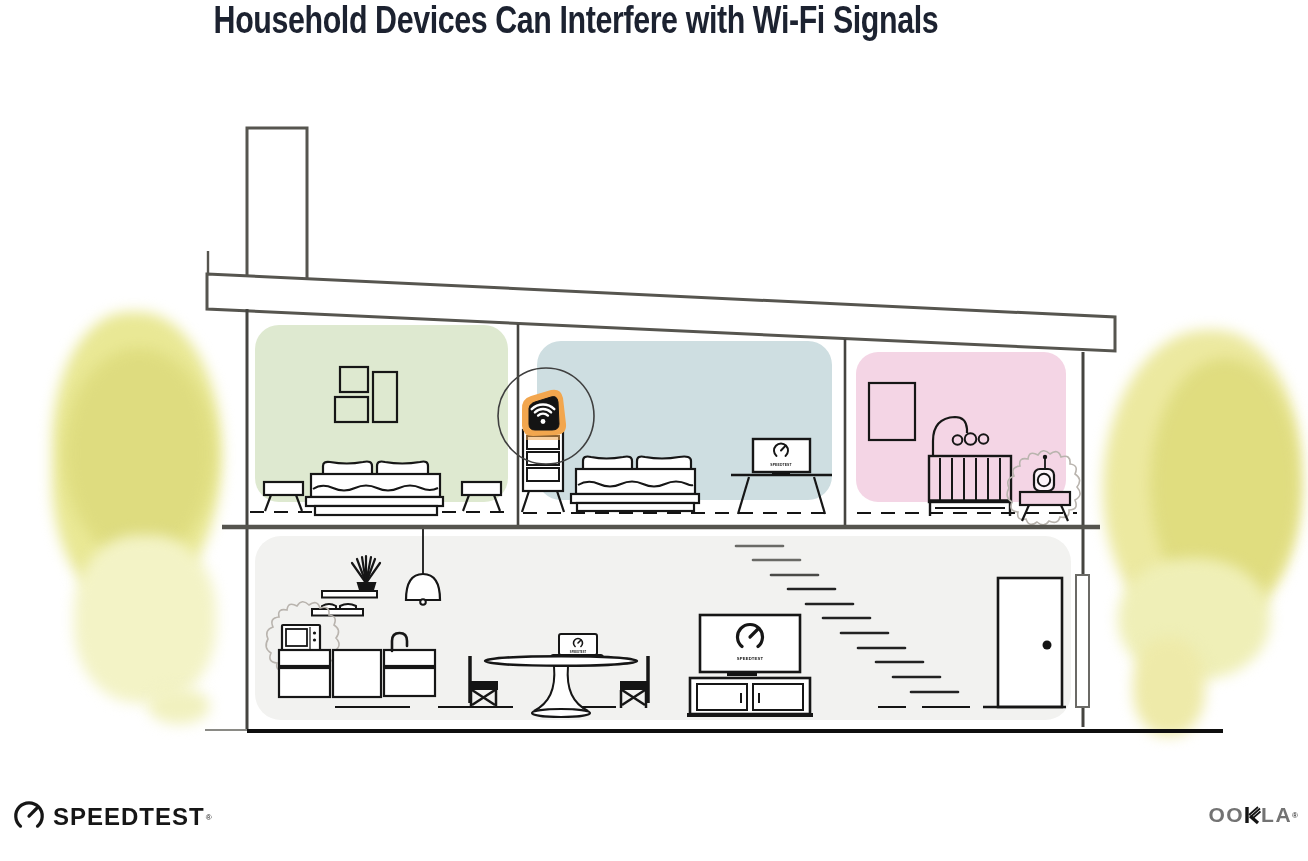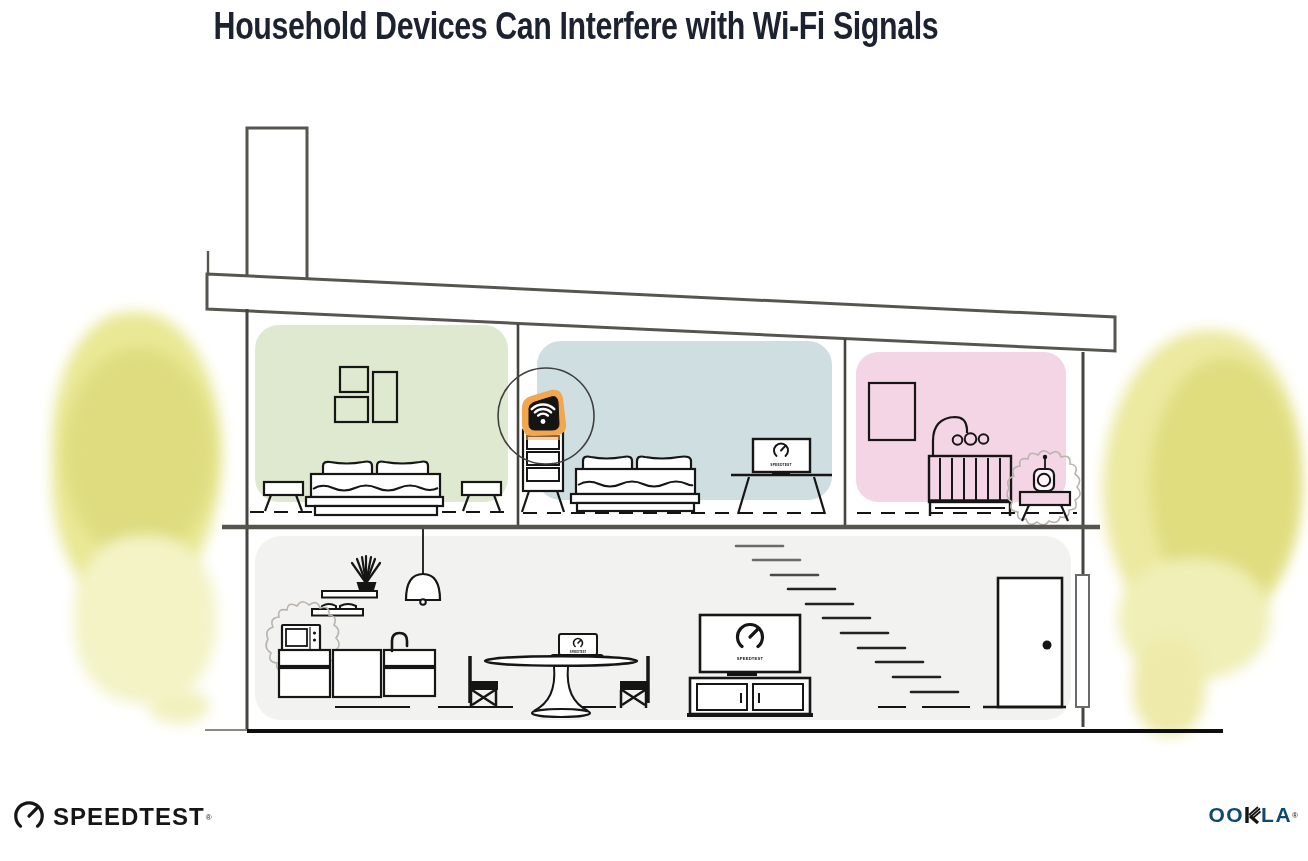--- a/index.html
+++ b/index.html
@@ -1,21 +1,21 @@
 <!DOCTYPE html>
 <html><head>
 <meta charset="utf-8">
 <style>
   html,body{margin:0;padding:0;}
   body{
     width:1308px;height:861px;position:relative;overflow:hidden;
     background:#ffffff;font-family:"Liberation Sans",sans-serif;
   }
   
-  .header{position:absolute;top:6px;left:0;width:1151px;text-align:center;}
+  .header{position:absolute;top:0;left:0;width:1151px;text-align:center;}
   .title{
     display:inline-block;white-space:nowrap;
     font-weight:bold;font-size:38px;line-height:1.1;color:#1c2230;
     transform:scaleX(.80);transform-origin:50% 50%;letter-spacing:-.5px;
   }
   .url-line{
     display:inline-block;white-space:nowrap;margin-top:2px;
     font-weight:normal;font-size:33px;line-height:1.15;color:#3e3e3e;
     transform:scaleX(.88);transform-origin:50% 50%;letter-spacing:.2px;
   }
@@ -33,21 +33,21 @@
   svg.house{position:absolute;left:0;top:0;}
   svg.house text{
     font-family:"Liberation Sans",sans-serif;font-weight:bold;fill:#141414;
     text-anchor:middle;letter-spacing:.04em;
   }
   
   .footer-speedtest{position:absolute;left:12px;top:800px;display:flex;align-items:center;}
   .st-word{font-weight:bold;font-size:24px;letter-spacing:1px;color:#161616;margin-left:7px;}
   .st-reg{font-size:8px;color:#161616;vertical-align:14px;margin-left:1px;}
   .footer-ookla{position:absolute;right:10px;top:803px;display:flex;align-items:center;}
-  .ook-word{font-weight:bold;font-size:21px;letter-spacing:1.5px;color:#0c4a6e;}
+  .ook-word{font-weight:bold;font-size:21px;letter-spacing:1.5px;color:#737373;}
   .ook-reg{font-size:8px;color:#141414;vertical-align:12px;}
 </style>
 </head>
 <body>
 
 <div class="header">
   <div><span class="title">Household Devices Can Interfere with Wi-Fi Signals</span></div>
 </div>
 
 <div>

